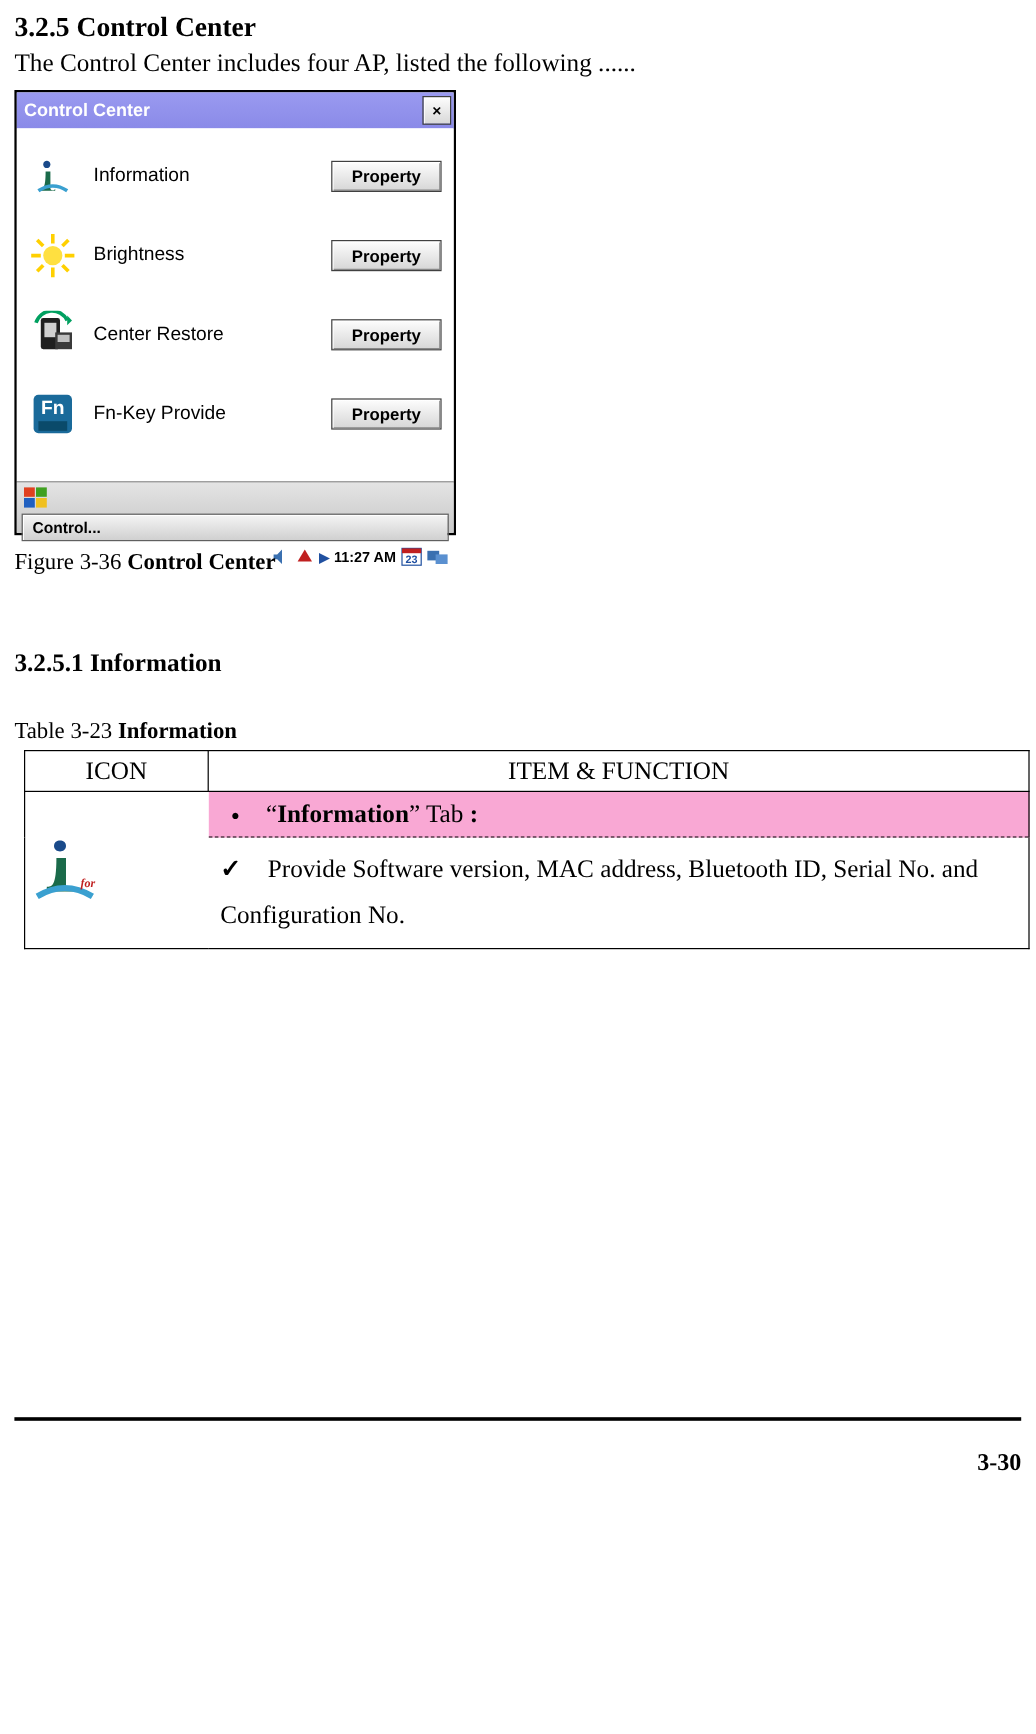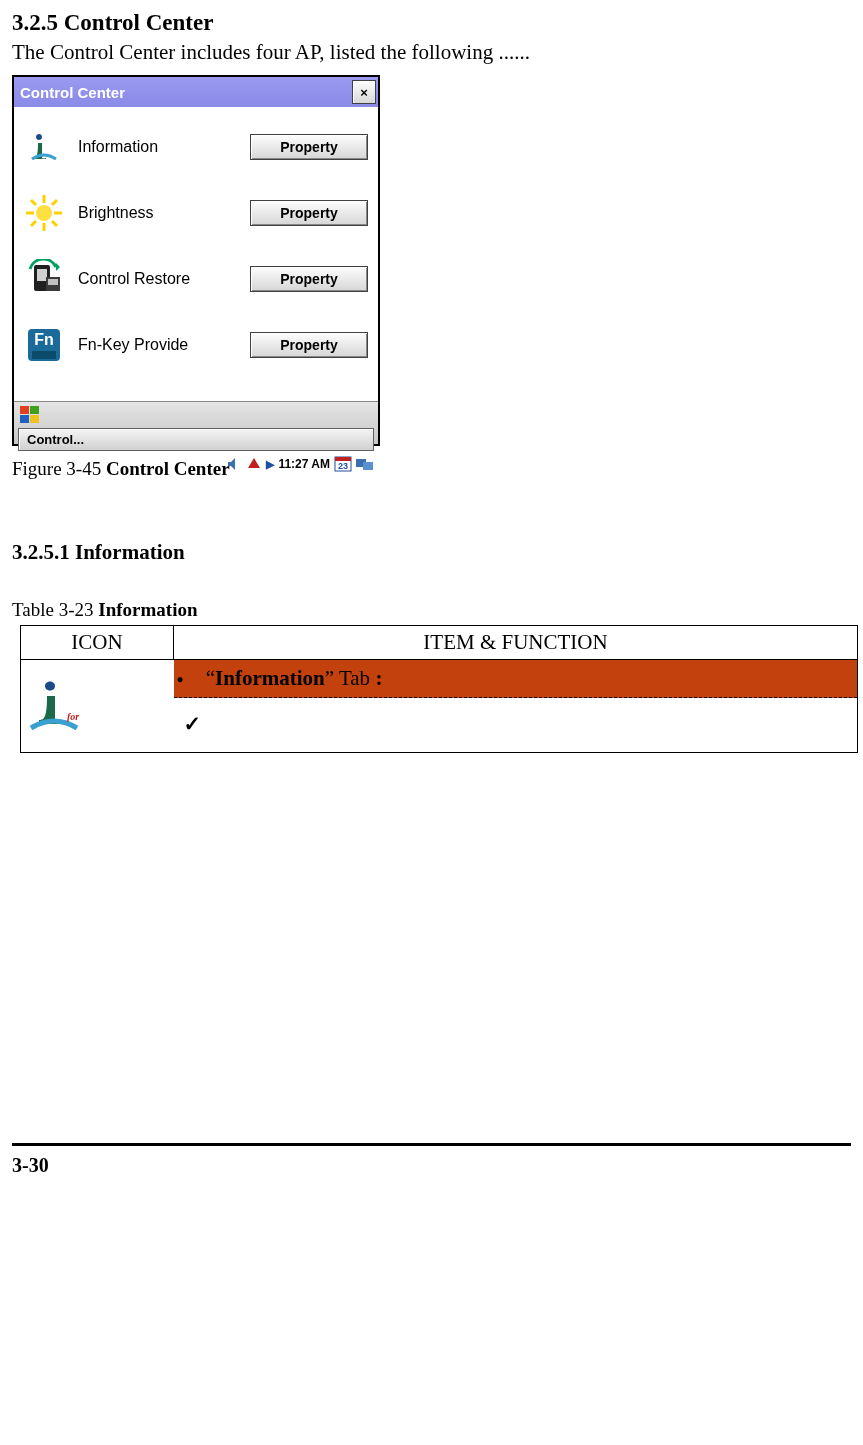--- a/index.html
+++ b/index.html
@@ -55,21 +55,21 @@
   .cc-icon {
     width: 40px; height: 40px; display:flex; align-items:center; justify-content:center;
   }
   .cc-label {
     flex: 1; font-size: 16px; color: #000;
   }
   .prop-btn {
     font-family: Tahoma, Arial, sans-serif;
     font-weight: bold;
     font-size: 14px;
-    padding: 4px 13px;
+    padding: 4px 0;
     background: linear-gradient(to bottom, #fdfdfd, #d6d6d6);
     border: 1px solid #404040;
     box-shadow: inset 1px 1px 0 #fff, inset -1px -1px 0 #888;
     min-width: 90px;
     text-align: center;
   }
   .taskbar {
     display: flex; 
     background: linear-gradient(to bottom, #e4e4e4, #c8c8c8);
     border-top: 1px solid #888;
@@ -123,34 +123,34 @@
     border-left: 1px solid #000;
     border-bottom: 1px solid #000;
     text-align: center;
     vertical-align: middle;
     padding: 6px;
   }
   td.tab-cell {
     border-right: 1px solid #000;
     border-bottom: 1px dashed #000;
     border-top: 1px dashed #000;
-    background: #c2410c;
-    padding: 6px 3px;
+    background: #f9a8d4;
+    padding: 6px 19px;
   }
   td.desc-cell {
     border-right: 1px solid #000;
     border-bottom: 1px solid #000;
     padding: 8px 10px;
     line-height: 1.8;
   }
   .bullet-dot::before { content: "\25CF"; font-size: 12px; margin-right: 22px; position: relative; top: -2px;}
   .checkmark::before { content: "\2713"; margin-right: 22px; font-weight: bold; }
   .spacer-large { height: 380px; }
   .footer-bar { border-top: 3px solid #000; margin-top: 10px; }
-  .page-num { text-align: left; font-weight: bold; font-size: 20px; margin-top: 8px; }
+  .page-num { text-align: right; font-weight: bold; font-size: 20px; margin-top: 24px; }
   svg { display:block; }
 </style>
 </head>
 <body>
 
 <h2 class="section-heading">3.2.5 Control Center</h2>
 <p class="intro">The Control Center includes four AP, listed the following ......</p>
 
 <div class="screenshot">
   <div class="titlebar">
@@ -197,21 +197,21 @@
       <div class="cc-icon">
         <svg width="40" height="40" viewBox="0 0 40 40">
           <rect x="10" y="6" width="16" height="26" rx="2" fill="#202020"></rect>
           <rect x="13" y="10" width="10" height="12" fill="#d0d0d0"></rect>
           <rect x="22" y="18" width="14" height="14" fill="#3a3a3a"></rect>
           <rect x="24" y="20" width="10" height="6" fill="#c0c0c0"></rect>
           <path d="M6 10 A14 14 0 0 1 32 8" stroke="#00a060" stroke-width="3" fill="none"></path>
           <polygon points="32,4 36,8 32,12" fill="#00a060"></polygon>
         </svg>
       </div>
-      <div class="cc-label">Control Restore</div>
+      <div class="cc-label">Center Restore</div>
       <div class="prop-btn">Property</div>
     </div>
 
     <div class="cc-row">
       <div class="cc-icon">
         <svg width="40" height="40" viewBox="0 0 40 40">
           <rect x="4" y="4" width="32" height="32" rx="4" fill="#1a6a9a"></rect>
           <text x="20" y="20" font-family="Arial" font-size="16" font-weight="bold" fill="#fff" text-anchor="middle">Fn</text>
           <rect x="8" y="26" width="24" height="8" fill="#0a4a6a"></rect>
         </svg>
@@ -255,21 +255,21 @@
         <svg width="18" height="16" viewBox="0 0 18 16">
           <rect x="0" y="3" width="10" height="8" fill="#3a70b0"></rect>
           <rect x="7" y="6" width="10" height="8" fill="#5a90d0"></rect>
         </svg>
       </span>
     </div>
   </div>
 </div>
 
 <p class="fig-caption">
-  <span>Figure 3-45 </span><b>Control Center</b>
+  <span>Figure 3-36 </span><b>Control Center</b>
 </p>
 
 <h3 class="subsection">3.2.5.1 Information</h3>
 
 <p class="tbl-caption">
   <span>Table 3-23 </span><b>Information</b>
 </p>
 
 <table class="info-table">
   <tbody>
@@ -285,21 +285,21 @@
         <path d="M4 52 Q27 38 50 52" stroke="#3aa0d0" stroke-width="5" fill="none"></path>
         <text x="40" y="44" font-size="10" fill="#c02020" font-style="italic" font-weight="bold">for</text>
       </svg>
     </td>
     <td class="tab-cell">
       <span class="bullet-dot"></span><span>“</span><b>Information</b><span>” Tab</span><b> :</b>
     </td>
   </tr>
   <tr>
     <td class="desc-cell">
-      <span class="checkmark"></span>
+      <span class="checkmark"></span><span>Provide Software version, MAC address, Bluetooth ID, Serial No. and Configuration No.</span>
     </td>
   </tr>
 </tbody>
   </table>
 
 <div class="spacer-large"></div>
 <div class="footer-bar"></div>
 <div class="page-num">3-30</div>
 
 </body></html>

